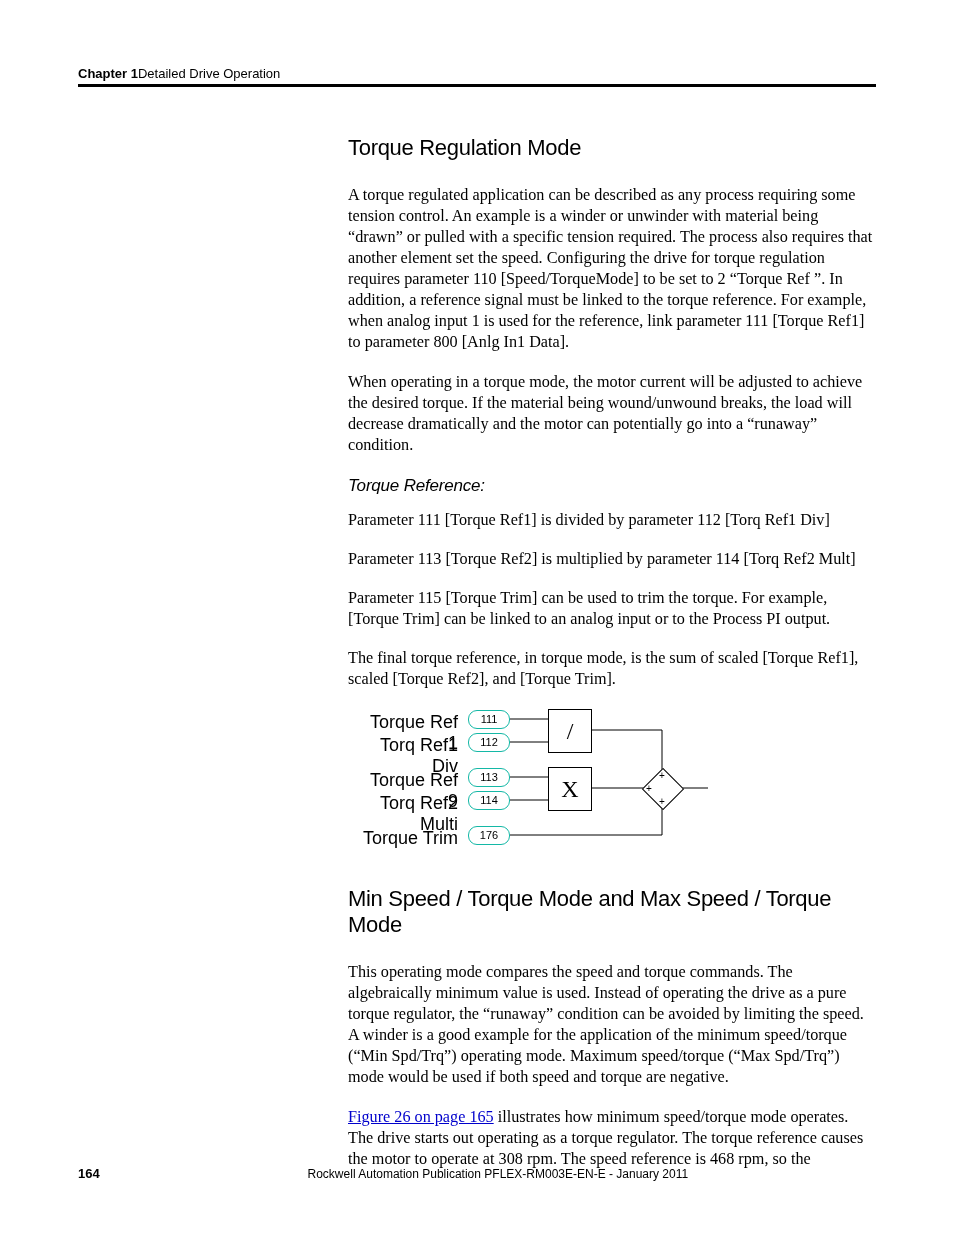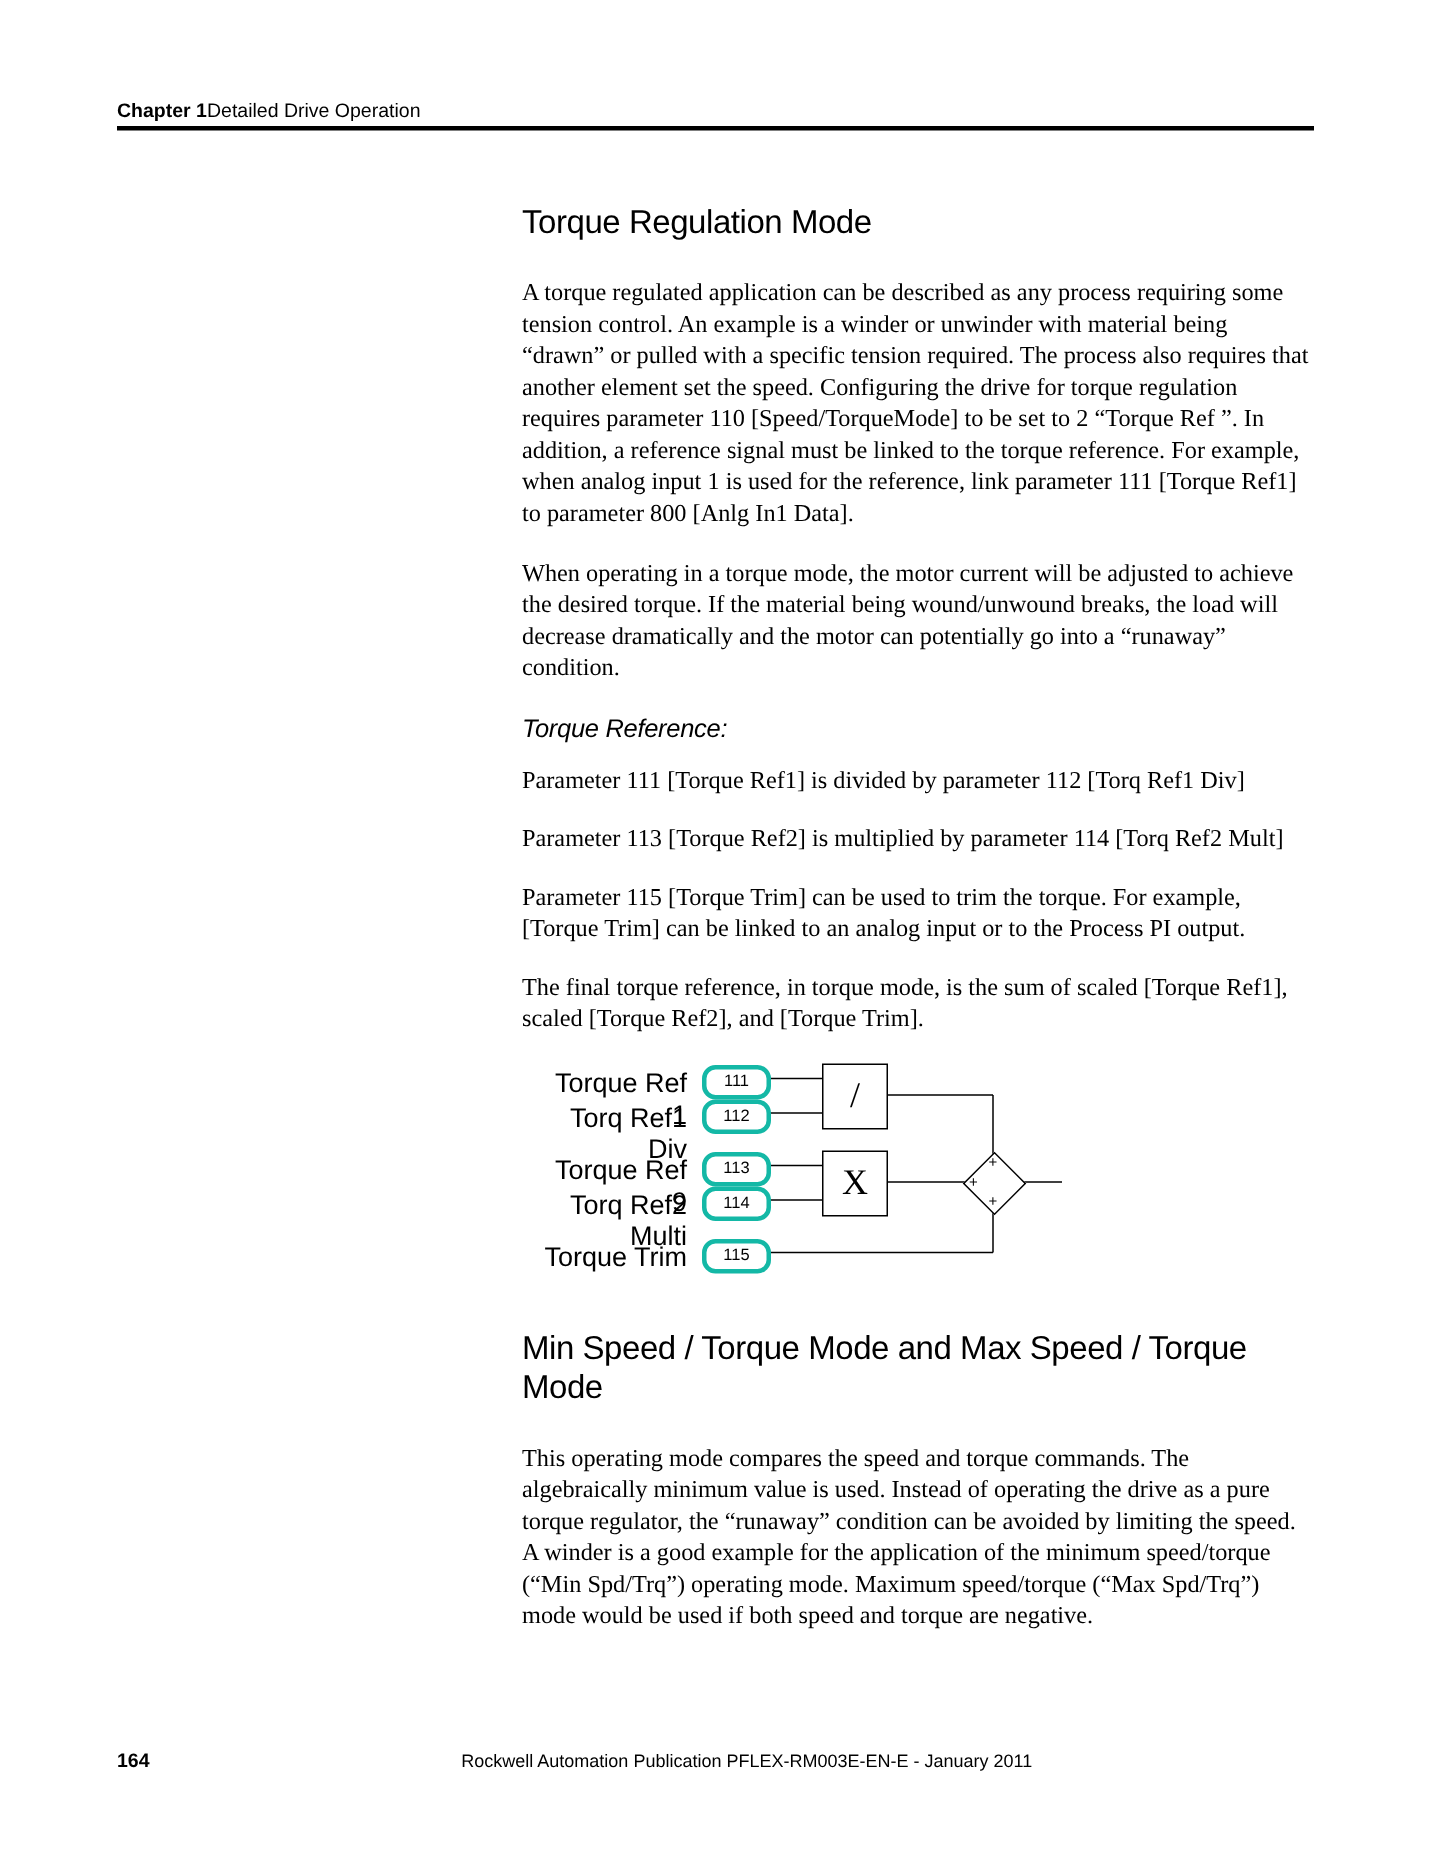--- a/index.html
+++ b/index.html
@@ -68,21 +68,21 @@
   .lbl {
     position: absolute;
     font-size: 18px;
     text-align: right;
     width: 100px;
   }
   .pill {
     position: absolute;
     width: 40px;
     height: 17px;
-    border: 3px solid #14b8a6;
+    border: 1px solid #14b8a6;
     border-radius: 9px;
     font-size: 11px;
     text-align: center;
     line-height: 17px;
     background: #fff;
   }
   .opbox {
     position: absolute;
     width: 42px;
     height: 42px;
@@ -166,34 +166,37 @@
     <div class="lbl" style="top:4px; left:10px;">Torque Ref 1</div>
     <div class="lbl" style="top:27px; left:10px;">Torq Ref1 Div</div>
     <div class="lbl" style="top:62px; left:10px;">Torque Ref 9</div>
     <div class="lbl" style="top:85px; left:10px;">Torq Ref2 Multi</div>
     <div class="lbl" style="top:120px; left:10px;">Torque Trim</div>
 
     <div class="pill" style="top:2px;  left:120px;">111</div>
     <div class="pill" style="top:25px; left:120px;">112</div>
     <div class="pill" style="top:60px; left:120px;">113</div>
     <div class="pill" style="top:83px; left:120px;">114</div>
-    <div class="pill" style="top:118px;left:120px;">115</div>
+    <div class="pill" style="top:118px;left:120px;">176</div>
 
     <div class="opbox" style="top:1px;  left:200px;">/</div>
     <div class="opbox" style="top:59px; left:200px;">X</div>
 
     <div class="sumnode" style="top:66px; left:300px;"></div>
     <span class="sumplus" style="top:62px; left:311px;">+</span>
     <span class="sumplus" style="top:75px; left:298px;">+</span>
     <span class="sumplus" style="top:88px; left:311px;">+</span>
   </div>
 
   <h2>Min Speed / Torque Mode and Max Speed / Torque Mode</h2>
 
   <p>This operating mode compares the speed and torque commands. The algebraically minimum value is used. Instead of operating the drive as a pure torque regulator, the “runaway” condition can be avoided by limiting the speed. A winder is a good example for the application of the minimum speed/torque (“Min Spd/Trq”) operating mode. Maximum speed/torque (“Max Spd/Trq”) mode would be used if both speed and torque are negative.</p>
 
+  <p>
+    <a class="link">Figure 26 on page 165</a><span> illustrates how minimum speed/torque mode operates. The drive starts out operating as a torque regulator. The torque reference causes the motor to operate at 308 rpm. The speed reference is 468 rpm, so the</span>
+  </p>
 
 </div>
 
 <div class="footer">
   <span class="pg">164</span>
   <span class="pub">Rockwell Automation Publication PFLEX-RM003E-EN-E - January 2011</span>
 </div>
 
 </body></html>

